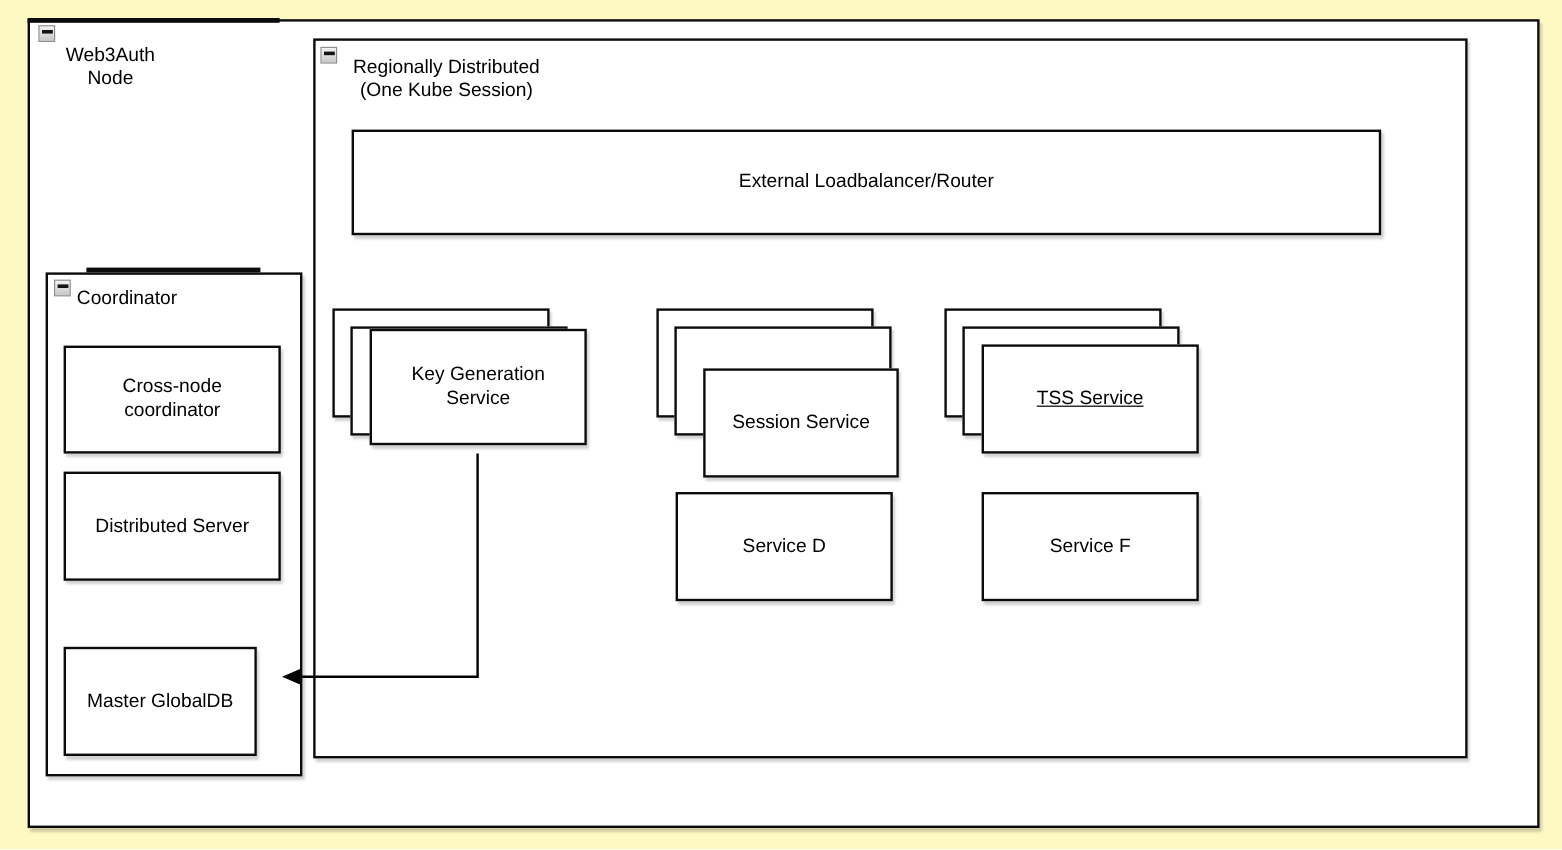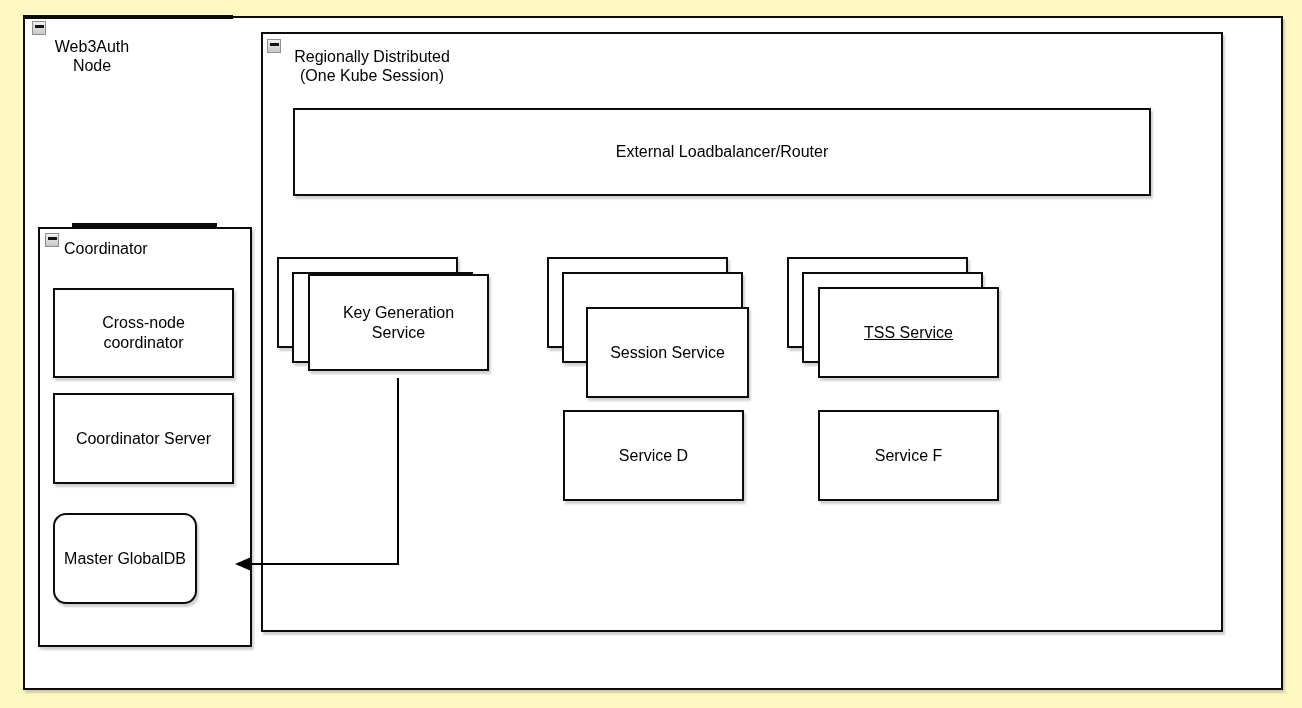--- a/index.html
+++ b/index.html
@@ -136,24 +136,24 @@
     <span class="minus"></span>
   </div>
   <div class="group-title left" style="left:64px; top:239px; width:150px;">Coordinator</div>
 
   <div class="node" style="left:53px; top:288px; width:181px; height:90px;text-align:center;">
     <span class="label">Cross-node
 coordinator</span>
   </div>
 
   <div class="node" style="left:53px; top:393px; width:181px; height:91px;">
-    <span class="label">Coordinator Server</span>
+    <span class="label">Distributed Server</span>
   </div>
 
-  <div class="node" style="left:53px; top:513px; width:144px; height:91px;border-radius:13px;">
+  <div class="node" style="left:53px; top:539px; width:161px; height:91px;">
     <span class="label">Master GlobalDB</span>
   </div>
 
   <svg id="edge-layer" width="1302" height="708" viewBox="0 0 1302 708">
     <polyline points="398,378 398,564 248,564" fill="none" stroke="#000000" stroke-width="2"></polyline>
     <polygon points="235,564 250,557.5 250,570.5" fill="#000000"></polygon>
   </svg>
 
 </div>
 

